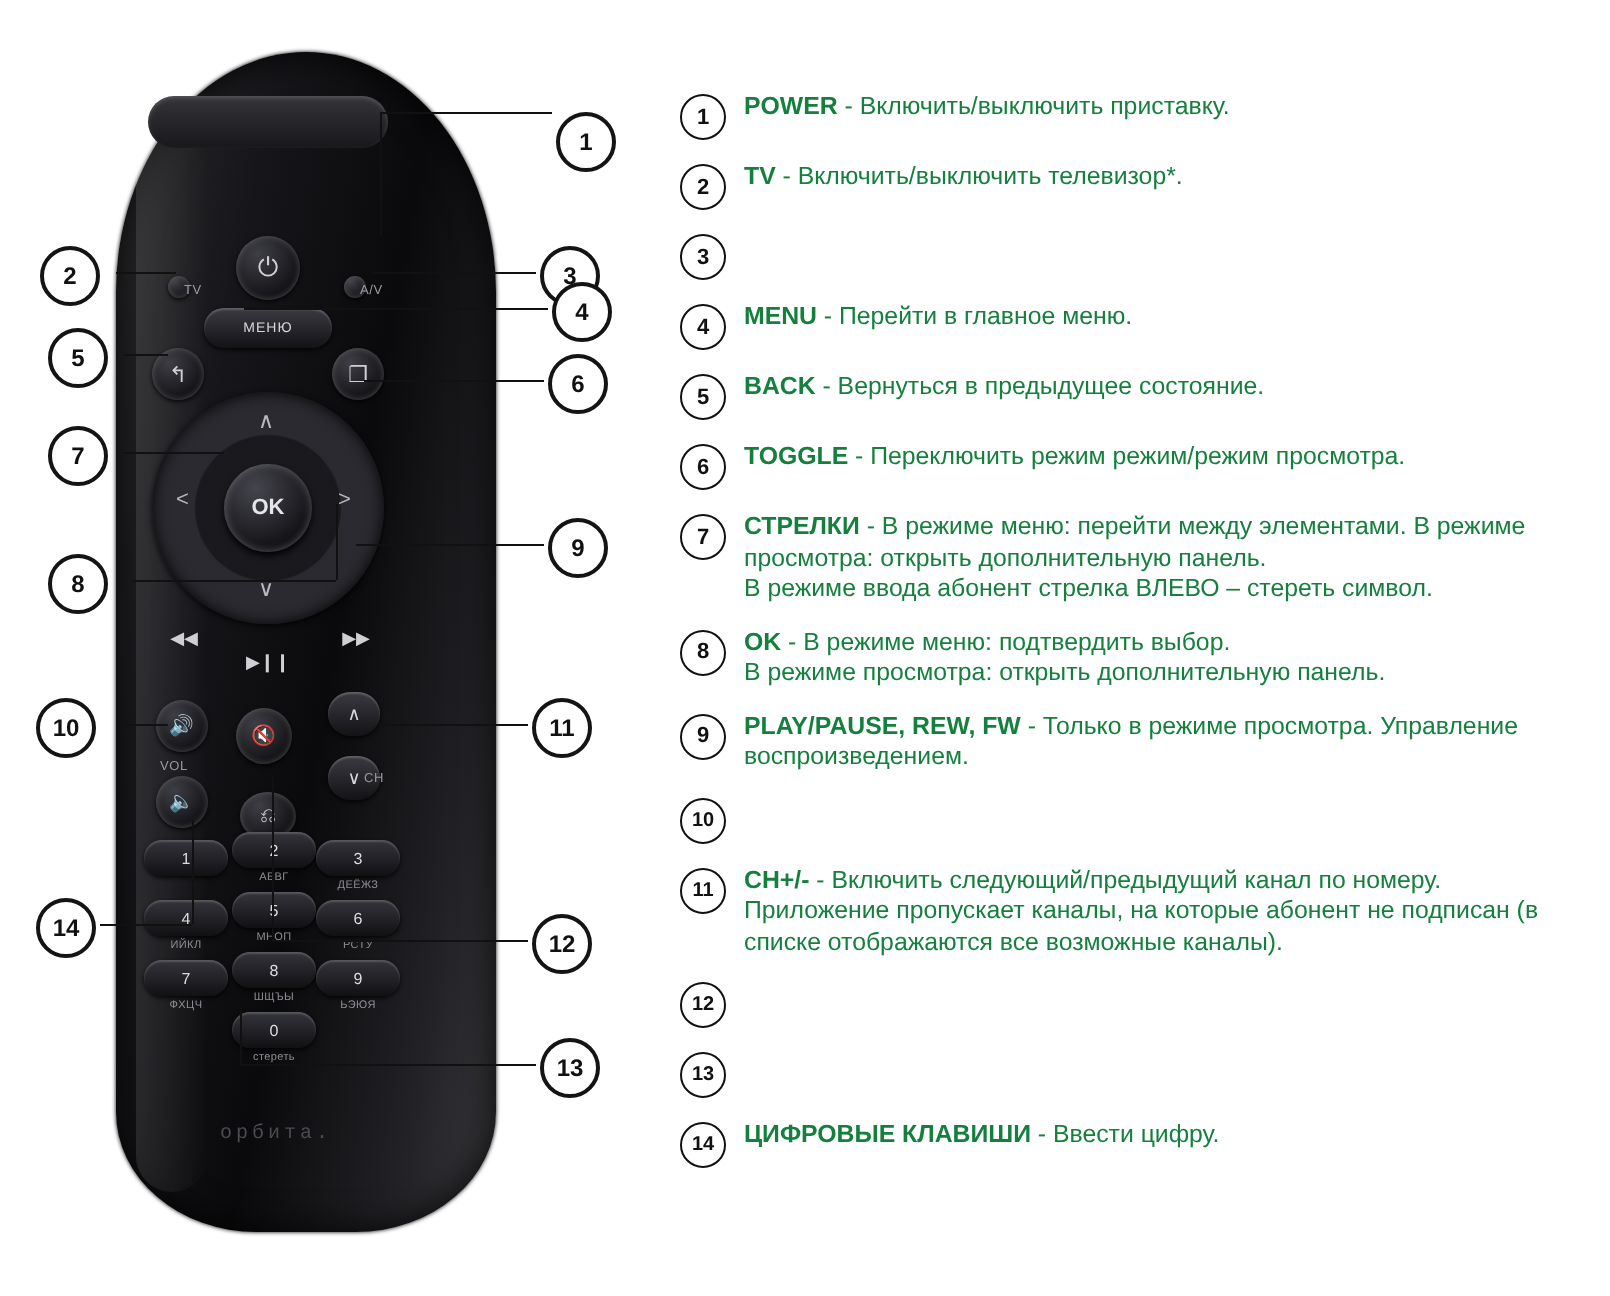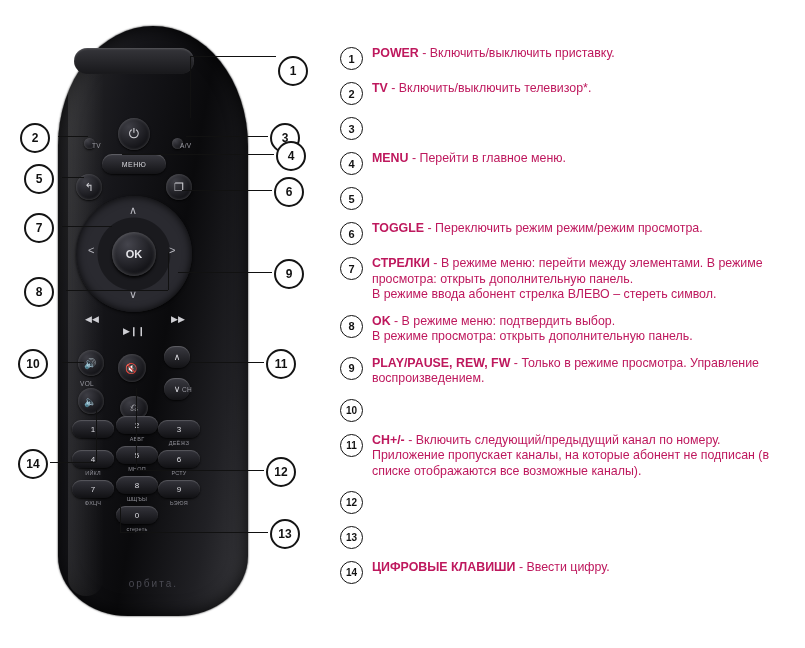--- a/index.html
+++ b/index.html
@@ -161,26 +161,27 @@
   }
   .numkey .sub {
     position: absolute;
     bottom: -8px;
     font-size: 5.5px;
     color: #8d8d95;
     letter-spacing: .2px;
   }
   .brand {
     position: absolute;
-    left: 58px; top: 564px;
+    left: 58px; top: 548px;
     width: 80px;
-    text-align: right;
+    text-align: center;
     color: #4a4a52;
     font-size: 10px;
     letter-spacing: 2px;
+    font-family: Liberation Mono, monospace;
   }
 
   
   .callout {
     position: absolute;
     width: 26px; height: 26px;
     border-radius: 50%;
     background: #ffffff;
     border: 2px solid #141414;
     color: #111;
@@ -220,21 +221,21 @@
     font-size: 11px;
     font-weight: bold;
     display: flex; align-items: center; justify-content: center;
     margin-right: 9px;
     background: #fff;
     margin-top: 1px;
   }
   .legend-text {
     font-size: 12.4px;
     line-height: 15.5px;
-    color: #be185d;
+    color: #15803d;
   }
   .legend-text .key {
     font-weight: bold;
   }
 </style>
 </head>
 <body>
 
 <div id="page">
 
@@ -411,20 +412,21 @@
       <div class="legend-num">3</div>
     </div>
 
     <div class="legend-row">
       <div class="legend-num">4</div>
       <div class="legend-text"><span class="key">MENU</span><span> - Перейти в главное меню.</span></div>
     </div>
 
     <div class="legend-row">
       <div class="legend-num">5</div>
+      <div class="legend-text"><span class="key">BACK</span><span> - Вернуться в предыдущее состояние.</span></div>
     </div>
 
     <div class="legend-row">
       <div class="legend-num">6</div>
       <div class="legend-text"><span class="key">TOGGLE</span><span> - Переключить режим режим/режим просмотра.</span></div>
     </div>
 
     <div class="legend-row">
       <div class="legend-num">7</div>
       <div class="legend-text" style="white-space:pre-line;"><span class="key">СТРЕЛКИ</span><span> - В режиме меню: перейти между элементами. В режиме просмотра: открыть дополнительную панель.

